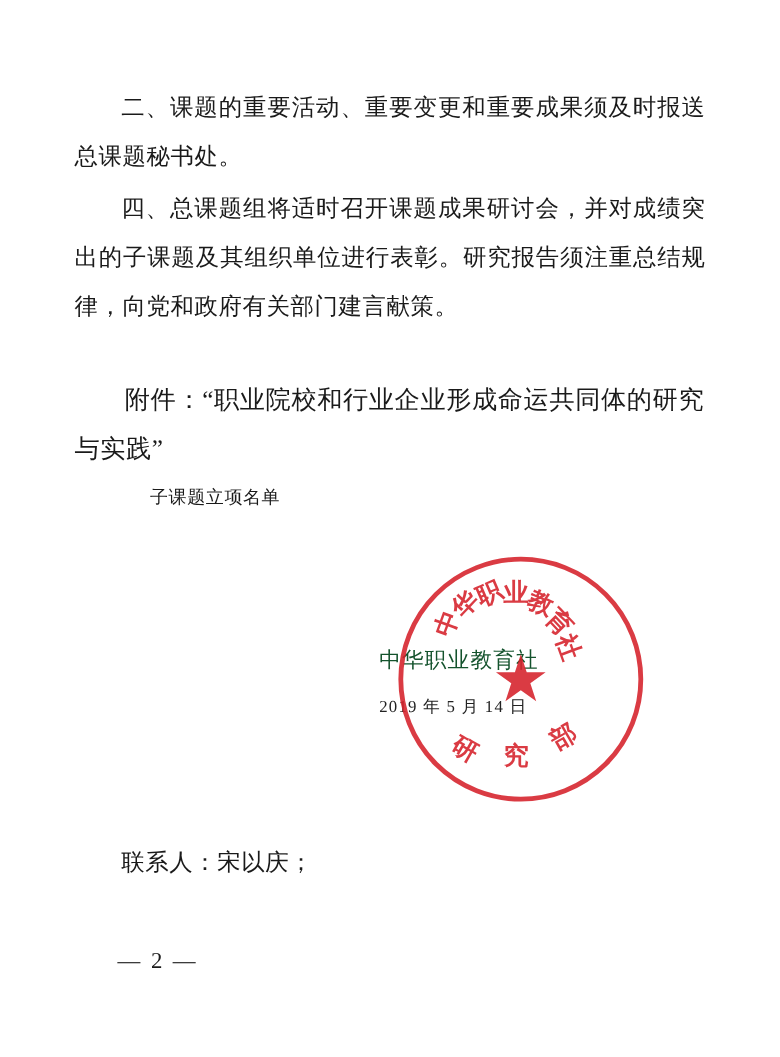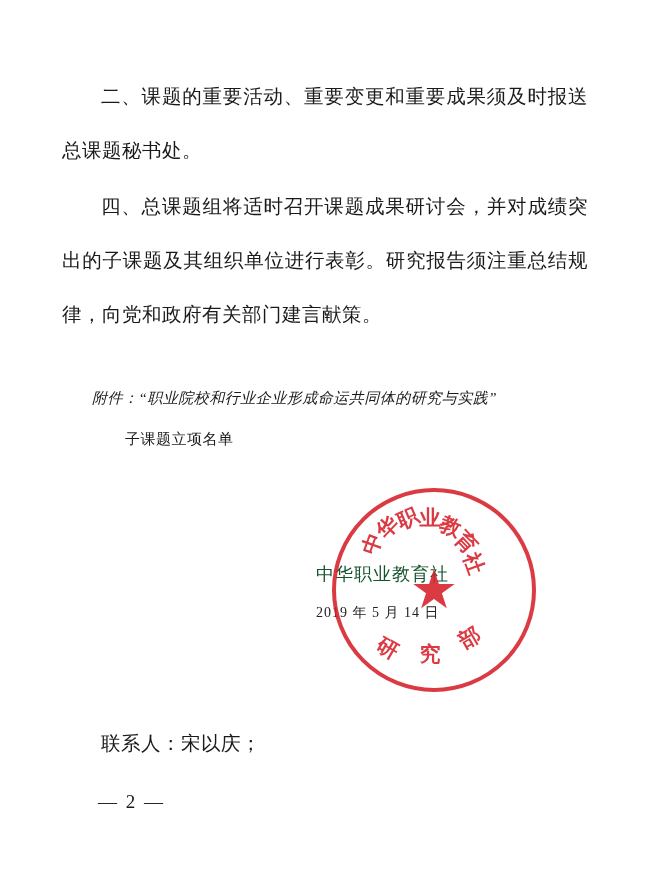--- a/index.html
+++ b/index.html
@@ -17,34 +17,33 @@
   }
   .page {
     position: relative;
     width: 650px;
     height: 881px;
     box-sizing: border-box;
     padding: 70px 62px 0 62px;
   }
   .para {
     font-size: 19.5px;
-    line-height: 54px;
+    line-height: 41px;
     text-align: justify;
     text-justify: inter-ideograph;
     letter-spacing: 0.5px;
     margin: 0 0 2px 0;
     text-indent: 2em;
   }
   .attach {
-    font-size: 15px;
+    font-size: 21px;
     line-height: 41px;
     letter-spacing: 0.5px;
     margin: 0;
     text-indent: 2em;
-    font-style: italic;
   }
   .attach-second {
     font-size: 15px;
     line-height: 41px;
     letter-spacing: 0.5px;
     margin: 0;
     text-indent: 4.2em;
   }
   .spacer-notice { height: 12px; }
   .spacer-attach { height: 22px; }

